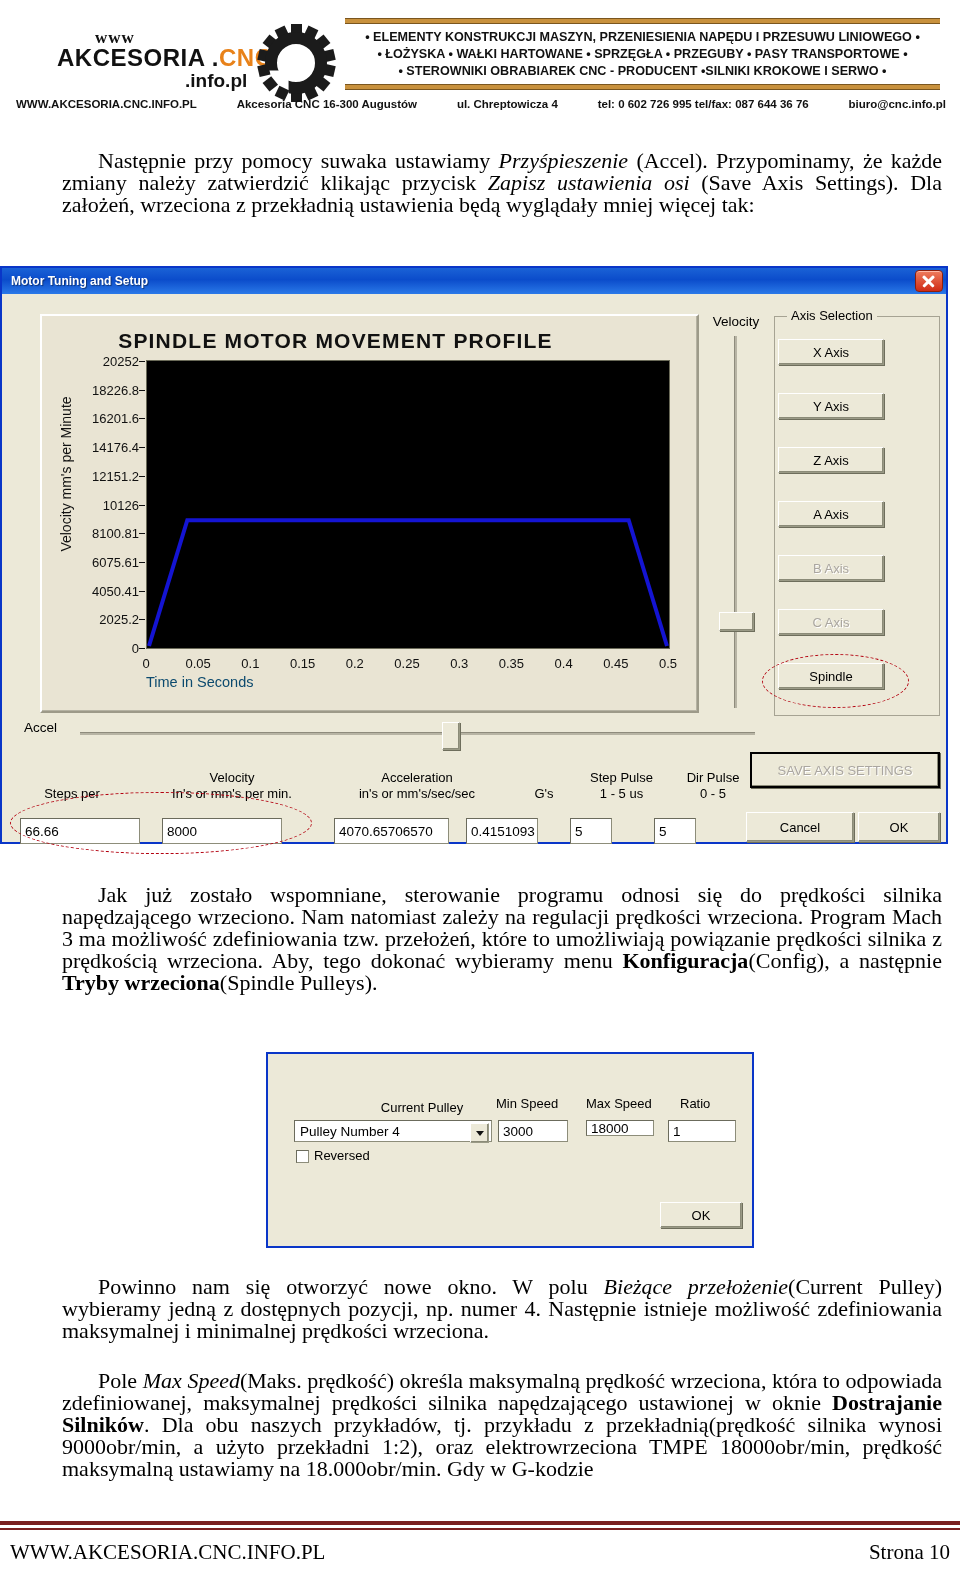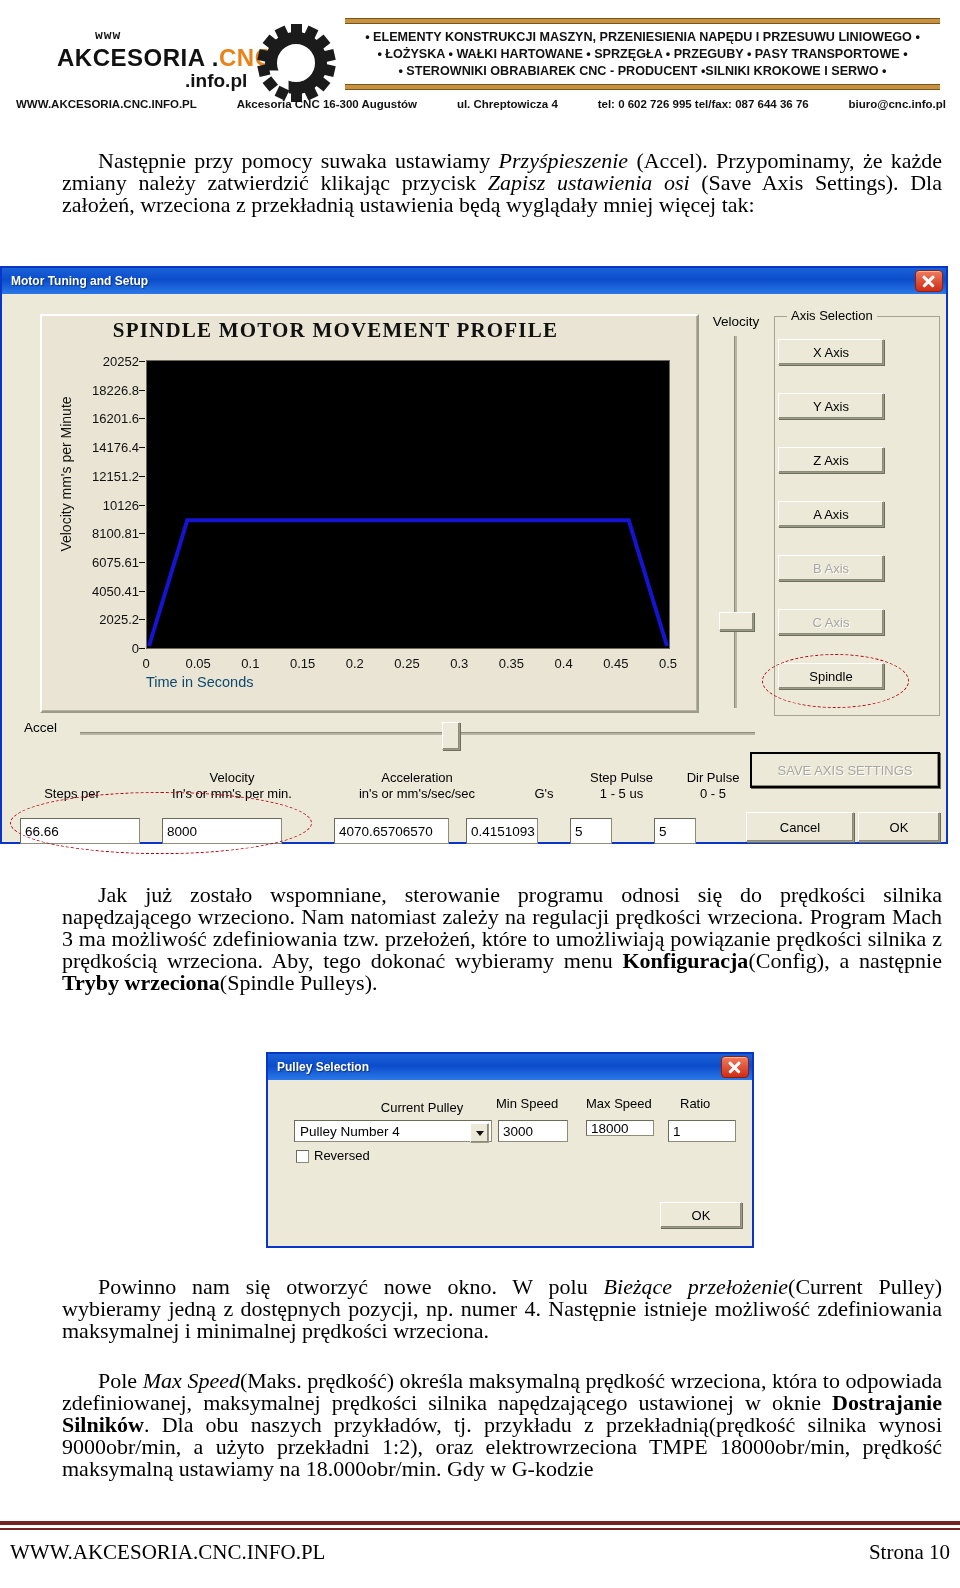--- a/index.html
+++ b/index.html
@@ -1,21 +1,21 @@
 <!DOCTYPE html>
 <html><head>
 <meta charset="utf-8">
 <style>
   html,body{margin:0;padding:0;background:#fff;}
   body{width:960px;height:1588px;position:relative;font-family:"Liberation Serif",serif;color:#000;overflow:hidden;}
 
   
   .banner{position:absolute;left:0;top:0;width:960px;height:128px;}
   .banner-logo{position:absolute;left:55px;top:22px;width:280px;height:72px;}
-  .logo-www{position:absolute;left:40px;top:6px;font-family:Liberation Mono, monospace;font-weight:bold;font-size:13px;letter-spacing:1px;color:#111;}
+  .logo-www{position:absolute;left:40px;top:6px;font-family:Liberation Serif, serif;font-weight:bold;font-size:17px;letter-spacing:1px;color:#111;}
   .logo-main{position:absolute;left:2px;top:22px;font-family:"Liberation Sans",sans-serif;font-weight:bold;font-size:24px;letter-spacing:.5px;color:#111;white-space:nowrap;}
   .logo-cnc{color:#e8821a;}
   .logo-info{position:absolute;left:130px;top:48px;font-family:"Liberation Sans",sans-serif;font-weight:bold;font-size:19px;color:#111;}
   .gear{position:absolute;left:210px;top:10px;width:62px;height:62px;border-radius:50%;
         border:12px solid #1b1b1b;box-sizing:border-box;
         clip-path:polygon(0 0,100% 0,100% 100%,38% 100%,38% 62%,0 62%);}
   .gear-teeth{position:absolute;left:202px;top:2px;width:78px;height:78px;}
   .gear-teeth i{position:absolute;width:11px;height:11px;background:#1b1b1b;left:34px;top:0;transform-origin:5.5px 39px;}
 
   .banner-rules{position:absolute;left:345px;top:18px;width:595px;}
@@ -51,22 +51,22 @@
          font-family:"Liberation Sans",sans-serif;font-size:13px;color:#000;
          display:flex;align-items:center;justify-content:center;box-sizing:border-box;cursor:pointer;}
   .w-btn.disabled{color:#aaa6a0;text-shadow:1px 1px 0 #fff;}
 
   
   #motorwin{left:0;top:266px;width:948px;height:578px;}
   .mt-body{position:absolute;left:0;top:26px;width:944px;height:548px;}
   .graphframe{position:absolute;left:38px;top:20px;width:655px;height:395px;
               background:#e9e4d3;border:2px solid #fff;border-right-color:#9d9a89;border-bottom-color:#9d9a89;
               box-shadow:inset -1px -1px 0 #b5b2a2;}
-  .chart-title{position:absolute;left:0;top:2px;width:587px;text-align:center;
-               font-family:Liberation Serif, serif;font-weight:bold;font-size:21px;letter-spacing:1.2px;color:#111;}
+  .chart-title{position:absolute;left:0;top:13px;width:587px;text-align:center;
+               font-family:Liberation Sans, sans-serif;font-weight:bold;font-size:21px;letter-spacing:1.2px;color:#111;}
   .plot{position:absolute;left:104px;top:44px;width:524px;height:289px;background:#000;border:1px solid #6a6a58;box-sizing:border-box;}
   .ytick{position:absolute;right:3px;font-family:"Liberation Sans",sans-serif;font-size:13px;color:#111;text-align:right;white-space:nowrap;transform:translateY(-50%);}
   .yticks{position:absolute;left:0;top:44px;width:100px;height:289px;}
   .ylabel{position:absolute;left:-86px;top:150px;width:220px;text-align:center;
           font-family:"Liberation Sans",sans-serif;font-size:14px;color:#111;transform:rotate(-90deg);}
   .xticks{position:absolute;left:104px;top:336px;width:524px;height:20px;}
   .xtick{position:absolute;font-family:"Liberation Sans",sans-serif;font-size:13px;color:#111;transform:translateX(-50%);white-space:nowrap;}
   .xlabel{position:absolute;left:104px;top:358px;width:524px;text-align:left;font-family:"Liberation Sans",sans-serif;font-size:14.5px;color:#0c4a6e;}
   .tickmark{position:absolute;background:#111;}
 
@@ -274,24 +274,20 @@
     <div class="w-btn" style="position:absolute;left:856px;top:518px;width:82px;height:30px;">OK</div>
   </div>
 </div>
 
 <div class="para indent" style="left:62px;top:884px;width:880px;">
   <span>Jak już zostało wspomniane, sterowanie programu odnosi się do prędkości silnika napędzającego wrzeciono. Nam natomiast zależy na regulacji prędkości wrzeciona. Program Mach 3 ma możliwość zdefiniowania tzw. przełożeń, które to umożliwiają powiązanie prędkości silnika z prędkością wrzeciona. Aby, tego dokonać wybieramy menu </span><b>Konfiguracja</b><span>(Config), a następnie </span><b>Tryby wrzeciona</b><span>(Spindle Pulleys).</span>
 </div>
 
 <div class="win" id="pulleywin">
 
-  <div class="titlebar">
-    <div class="tt">Pulley Selection</div>
-    <div class="closebtn"></div>
-  </div>
 
   <div class="pl-body">
 
     <div class="w-label" style="position:absolute;left:54px;top:20px;width:200px;text-align:center;">Current Pulley</div>
     <div class="w-label" style="position:absolute;left:228px;top:16px;">Min Speed</div>
     <div class="w-label" style="position:absolute;left:318px;top:16px;">Max Speed</div>
     <div class="w-label" style="position:absolute;left:412px;top:16px;">Ratio</div>
 
     <div class="combo" style="left:26px;top:40px;width:198px;height:22px;position:absolute;">
       <span>Pulley Number 4</span>

